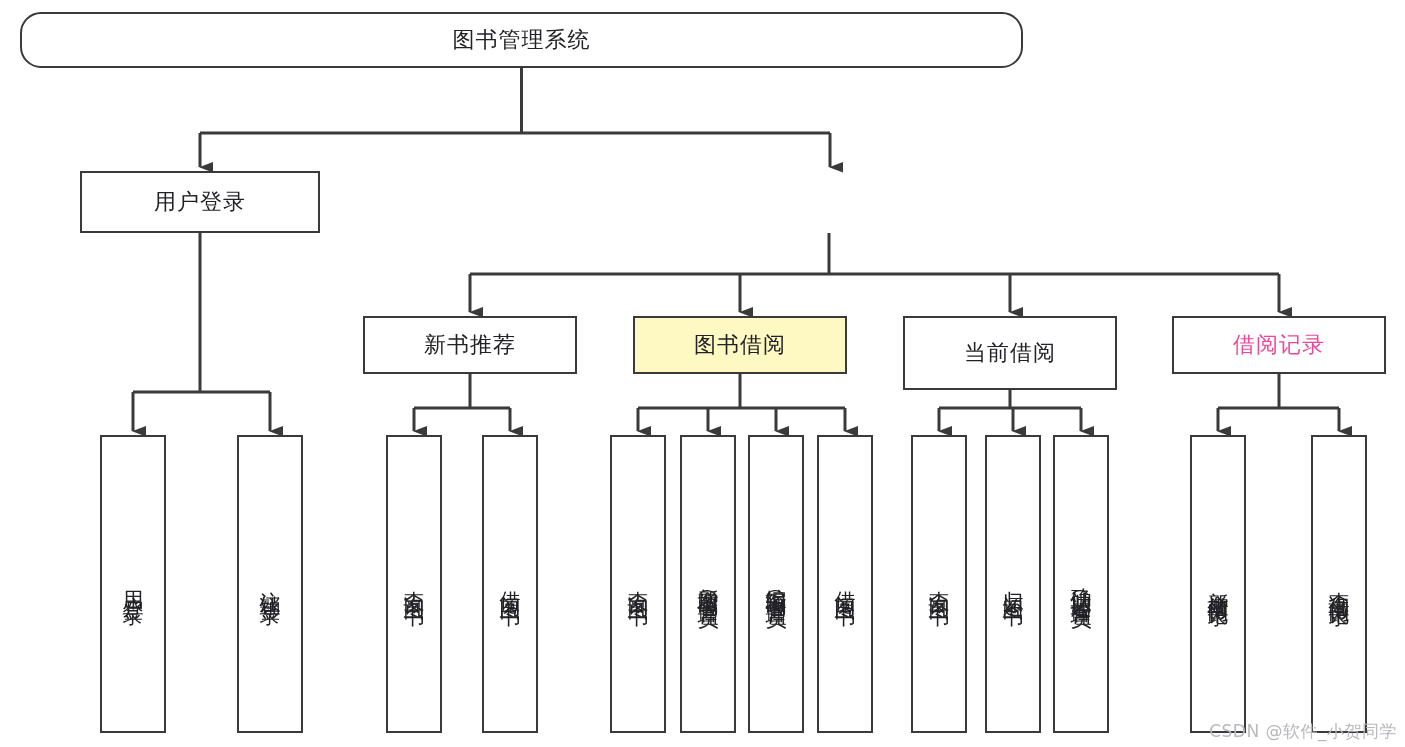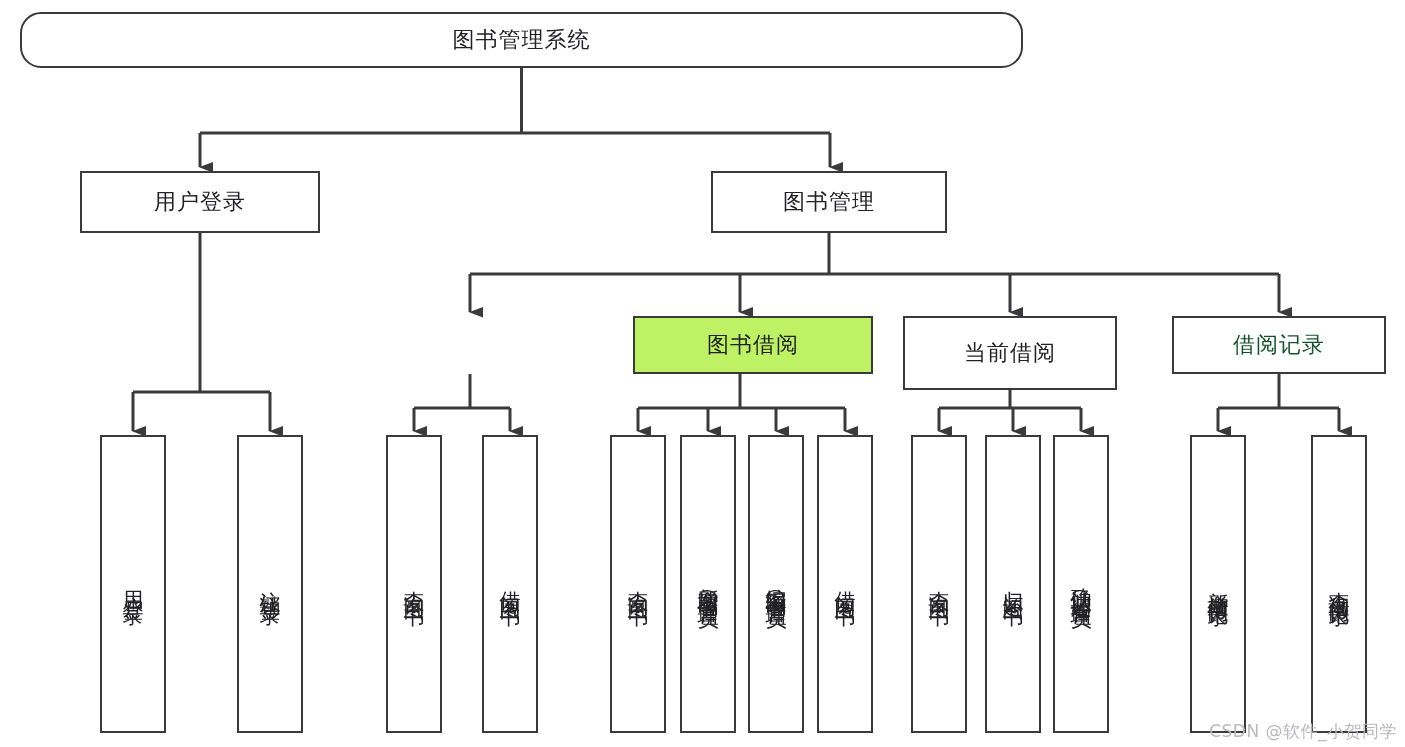--- a/index.html
+++ b/index.html
@@ -122,32 +122,32 @@
     </g>
   </svg>
 
   <div class="node" style="left: 20px; top: 12px; width: 1003px; height: 56px; border-color: rgb(58, 58, 60); background: rgb(255, 255, 255); border-radius: 21px;">
     <span class="label" style="color: rgb(34, 34, 38);">图书管理系统</span>
   </div>
 
   <div class="node" style="left: 80px; top: 171px; width: 240px; height: 62px; border-color: rgb(58, 58, 60); background: rgb(255, 255, 255);">
     <span class="label" style="color: rgb(34, 34, 38);">用户登录</span>
   </div>
-  <div class="node" style="left: 711px; top: 171px; width: 236px; height: 62px; border-color: rgb(58, 58, 60); background: rgb(255, 255, 255);">
-    <span class="label" style="color: rgb(34, 34, 38);">图书管理</span>
+
+  <div class="node" style="left: 363px; top: 316px; width: 214px; height: 58px; border-color: rgb(58, 58, 60); background: rgb(255, 255, 255);">
+    <span class="label" style="color: rgb(34, 34, 38);">新书推荐</span>
   </div>
-
-  <div class="node" style="left: 633px; top: 316px; width: 240px; height: 58px; border-color: rgb(58, 58, 60); background: #bef264;">
+  <div class="node" style="left: 633px; top: 316px; width: 214px; height: 58px; border-color: rgb(58, 58, 60); background: #fef9c3;">
     <span class="label" style="color: rgb(34, 34, 38);">图书借阅</span>
   </div>
   <div class="node" style="left: 903px; top: 316px; width: 214px; height: 74px; border-color: rgb(58, 58, 60); background: rgb(255, 255, 255);">
     <span class="label" style="color: rgb(34, 34, 38);">当前借阅</span>
   </div>
   <div class="node" style="left: 1172px; top: 316px; width: 214px; height: 58px; border-color: rgb(58, 58, 60); background: rgb(255, 255, 255);">
-    <span class="label" style="color: #14532d;">借阅记录</span>
+    <span class="label" style="color: #ec4899;">借阅记录</span>
   </div>
 
   <div class="node leaf" style="left: 100px; top: 435px; width: 66px; height: 298px; border-color: rgb(58, 58, 60); background: rgb(255, 255, 255);">
     <span class="label" style="color: rgb(34, 34, 38);">用户登录</span>
   </div>
   <div class="node leaf" style="left: 237px; top: 435px; width: 66px; height: 298px; border-color: rgb(58, 58, 60); background: rgb(255, 255, 255);">
     <span class="label" style="color: rgb(34, 34, 38);">注销登录</span>
   </div>
   <div class="node leaf" style="left: 386px; top: 435px; width: 56px; height: 298px; border-color: rgb(58, 58, 60); background: rgb(255, 255, 255);">
     <span class="label" style="color: rgb(34, 34, 38);">查询图书</span>

